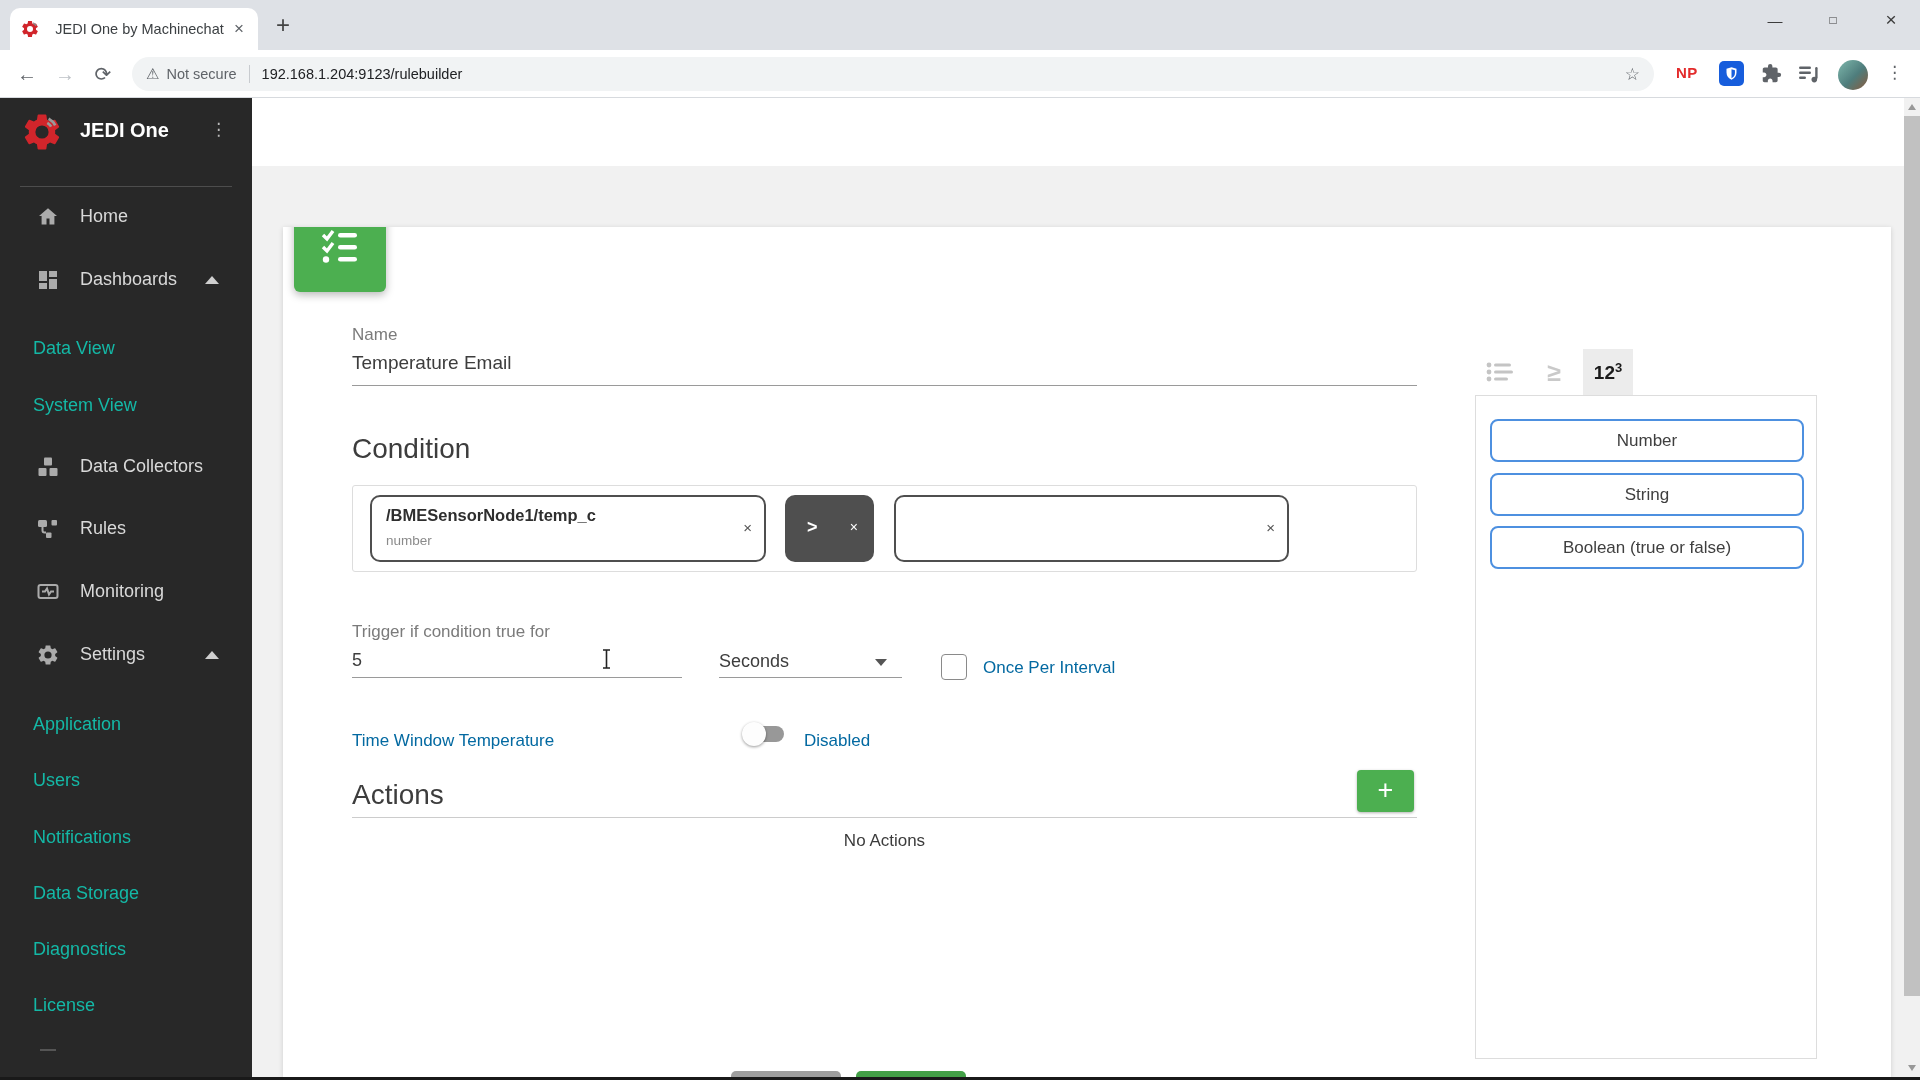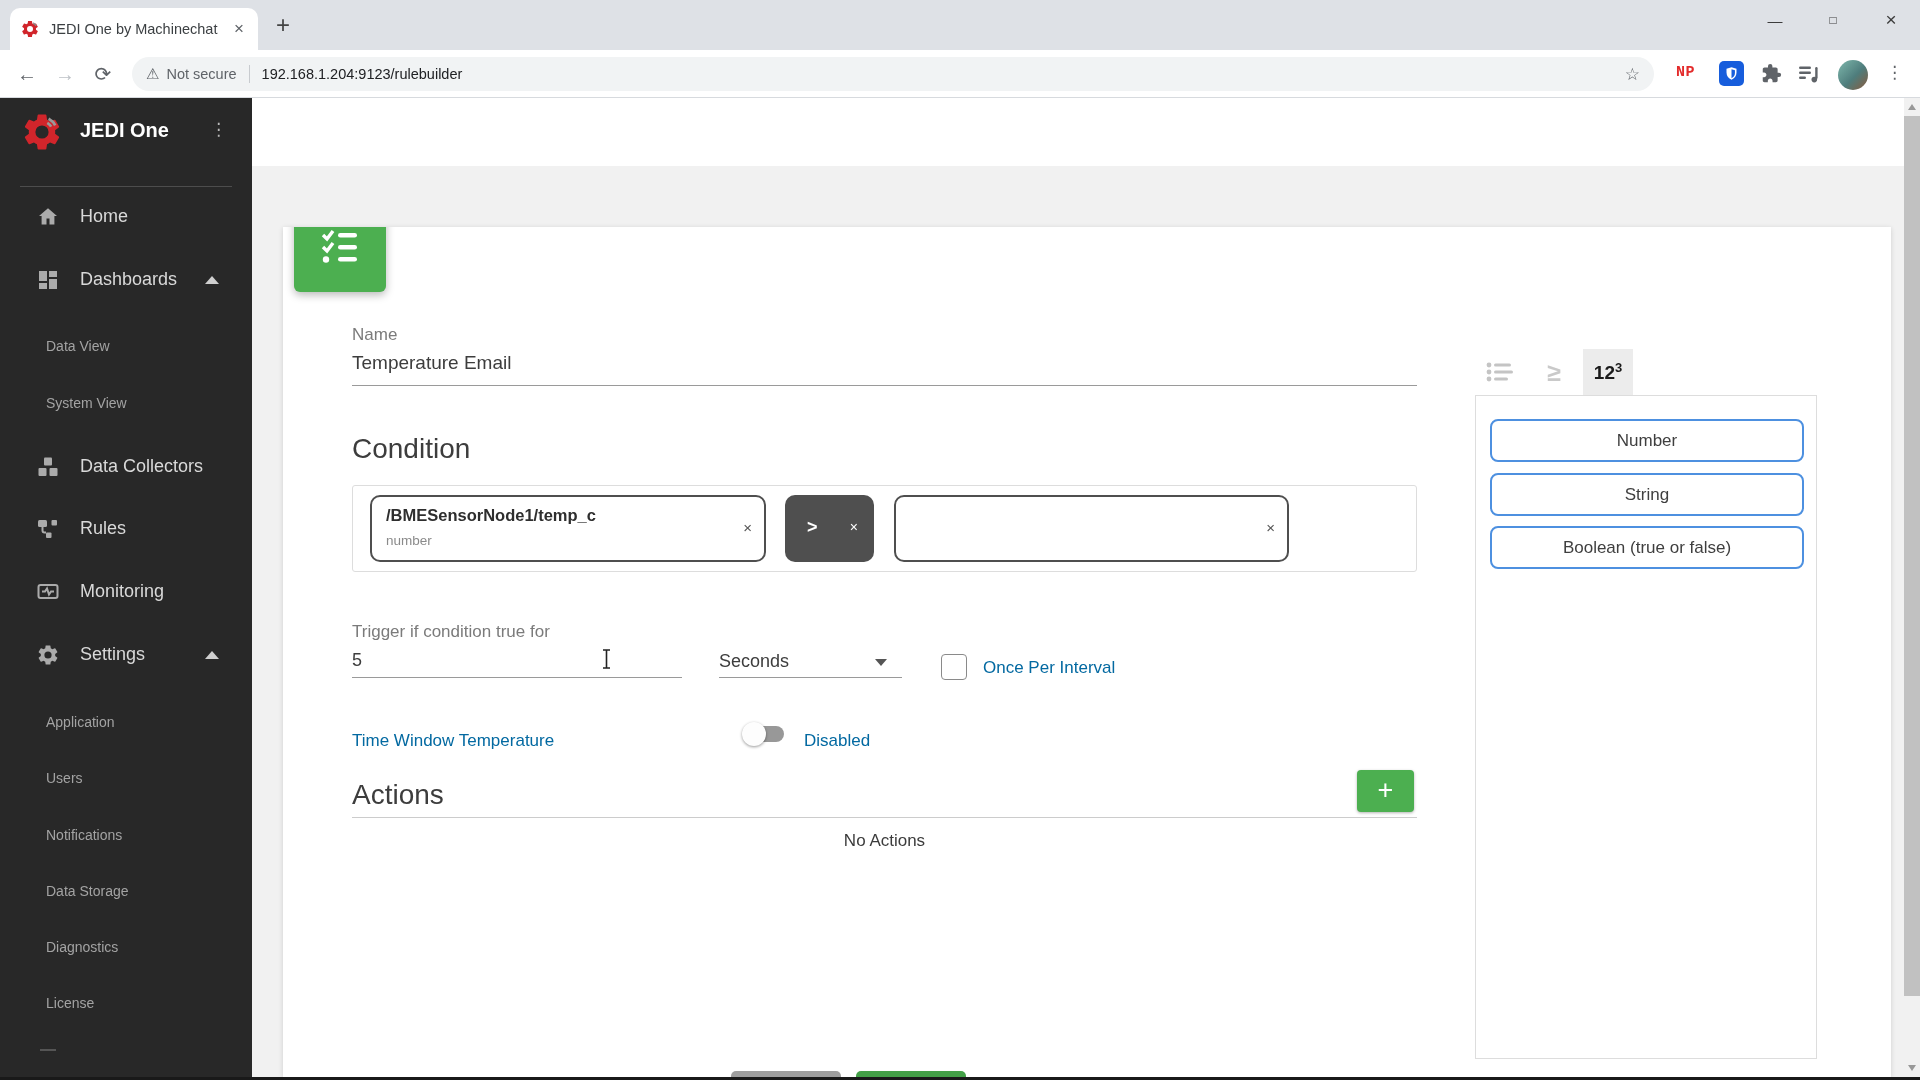--- a/index.html
+++ b/index.html
@@ -7,21 +7,21 @@
     font-family:"Liberation Sans","DejaVu Sans",sans-serif; }
   .abs { position:absolute; }
   .screen { position:relative; width:1920px; height:1080px; background:#fff; }
 
   
   .tabstrip { position:absolute; left:0; top:0; width:1920px; height:50px; background:#dee1e6; }
   .tab { position:absolute; left:10px; top:8px; width:248px; height:42px; background:#fff;
     border-radius:10px 10px 0 0; display:flex; align-items:center; padding:0 10px; }
   .favicon { width:20px; height:20px; margin-right:9px; flex:none; }
   .tab-title { font-size:14.5px; color:#3c4043; white-space:nowrap; overflow:hidden;
-    text-overflow:ellipsis; flex:1; }
+    text-overflow:ellipsis; flex:1;text-align:center; }
   .tab-close { flex:none; font-size:17px; color:#5f6368; padding:0 4px; cursor:pointer; }
   .newtab { position:absolute; left:266px; top:9px; width:34px; height:34px; text-align:center;
     line-height:32px; font-size:24px; color:#444; }
   .wincontrols { position:absolute; right:0; top:0; height:40px; display:flex; }
   .wc { width:58px; height:40px; display:flex; align-items:center; justify-content:center;
     color:#3c3c3c; }
   .wc.min { font-size:15px; }
   .wc.max { font-size:12px; }
   .wc.close { font-size:19px; }
 
@@ -30,21 +30,21 @@
   .navbtn { position:absolute; top:9px; font-size:20px; color:#5f6368; width:30px; height:30px;
     text-align:center; line-height:30px; }
   .navbtn.disabled { color:#bdc1c6; }
   .urlbar { position:absolute; left:132px; top:7px; width:1522px; height:34px; background:#f1f3f4;
     border-radius:17px; display:flex; align-items:center; padding:0 14px; }
   .warn { font-size:15px; color:#5f6368; margin-right:7px; }
   .notsecure { font-size:14.5px; color:#5f6368; }
   .urldivider { width:1px; height:18px; background:#c8cbcf; margin:0 12px; }
   .url { font-size:14.5px; color:#202124; flex:1; }
   .star { font-size:17px; color:#5f6368; }
-  .ext { position:absolute; top:12px;font-family:Liberation Mono, monospace; }
+  .ext { position:absolute; top:12px; }
   .np { font-size:15px; font-weight:800; color:#e32b2b; letter-spacing:0.5px; }
   .shield { width:25px; height:25px; background:#175ddc; border-radius:5px; display:flex;
     align-items:center; justify-content:center; }
   .avatar { position:absolute; width:30px; height:30px; border-radius:50%;
     background:linear-gradient(135deg,#7fb8ad 0%,#4e7d7c 55%,#8a5a3c 100%); top:10px; }
   .dots3 { position:absolute; top:12px; font-size:17px; color:#5f6368; }
 
   
   .appheader { position:absolute; left:252px; top:98px; width:1652px; height:68px; background:#242424;
     box-shadow:0 2px 4px rgba(0,0,0,.25); }
@@ -117,21 +117,21 @@
   
   .sidebar { position:absolute; left:0; top:98px; width:252px; height:979px; background:#282828; }
   .brandrow { position:absolute; left:0; top:10px; width:252px; height:50px; }
   .brandlogo { position:absolute; left:20px; top:2px; width:44px; height:44px; }
   .brandname { position:absolute; left:80px; top:11px; font-size:20px; font-weight:600; color:#fff; }
   .branddots { position:absolute; left:210px; top:11px; font-size:17px; color:#b9b9b9; }
   .sidediv { position:absolute; left:20px; top:88px; width:212px; height:1px; background:#4d4d4d; }
   .navrow { position:absolute; left:0; width:252px; height:40px; }
   .navrow .nicon { position:absolute; left:36px; top:8px; width:24px; height:24px; }
   .navrow .nlabel { position:absolute; left:80px; top:9px; font-size:18px; color:#d9d9d9; }
-  .navrow .sublabel { position:absolute; left:46px; top:10px; font-size:14px; color:#a3a3a3; }
+  .navrow .sublabel { position:absolute; left:33px; top:10px; font-size:18px; color:#14b8a6; }
   .caretup { position:absolute; left:205px; top:16px; width:0; height:0;
     border-left:7px solid transparent; border-right:7px solid transparent;
     border-bottom:8px solid #cfcfcf; }
   .partialdash { position:absolute; left:40px; top:951px; width:16px; height:2px; background:#555; }
 
   .ibeam { position:absolute; left:318px; top:422px; width:11px; height:20px; }
 </style>
 </head>
 <body>
 

